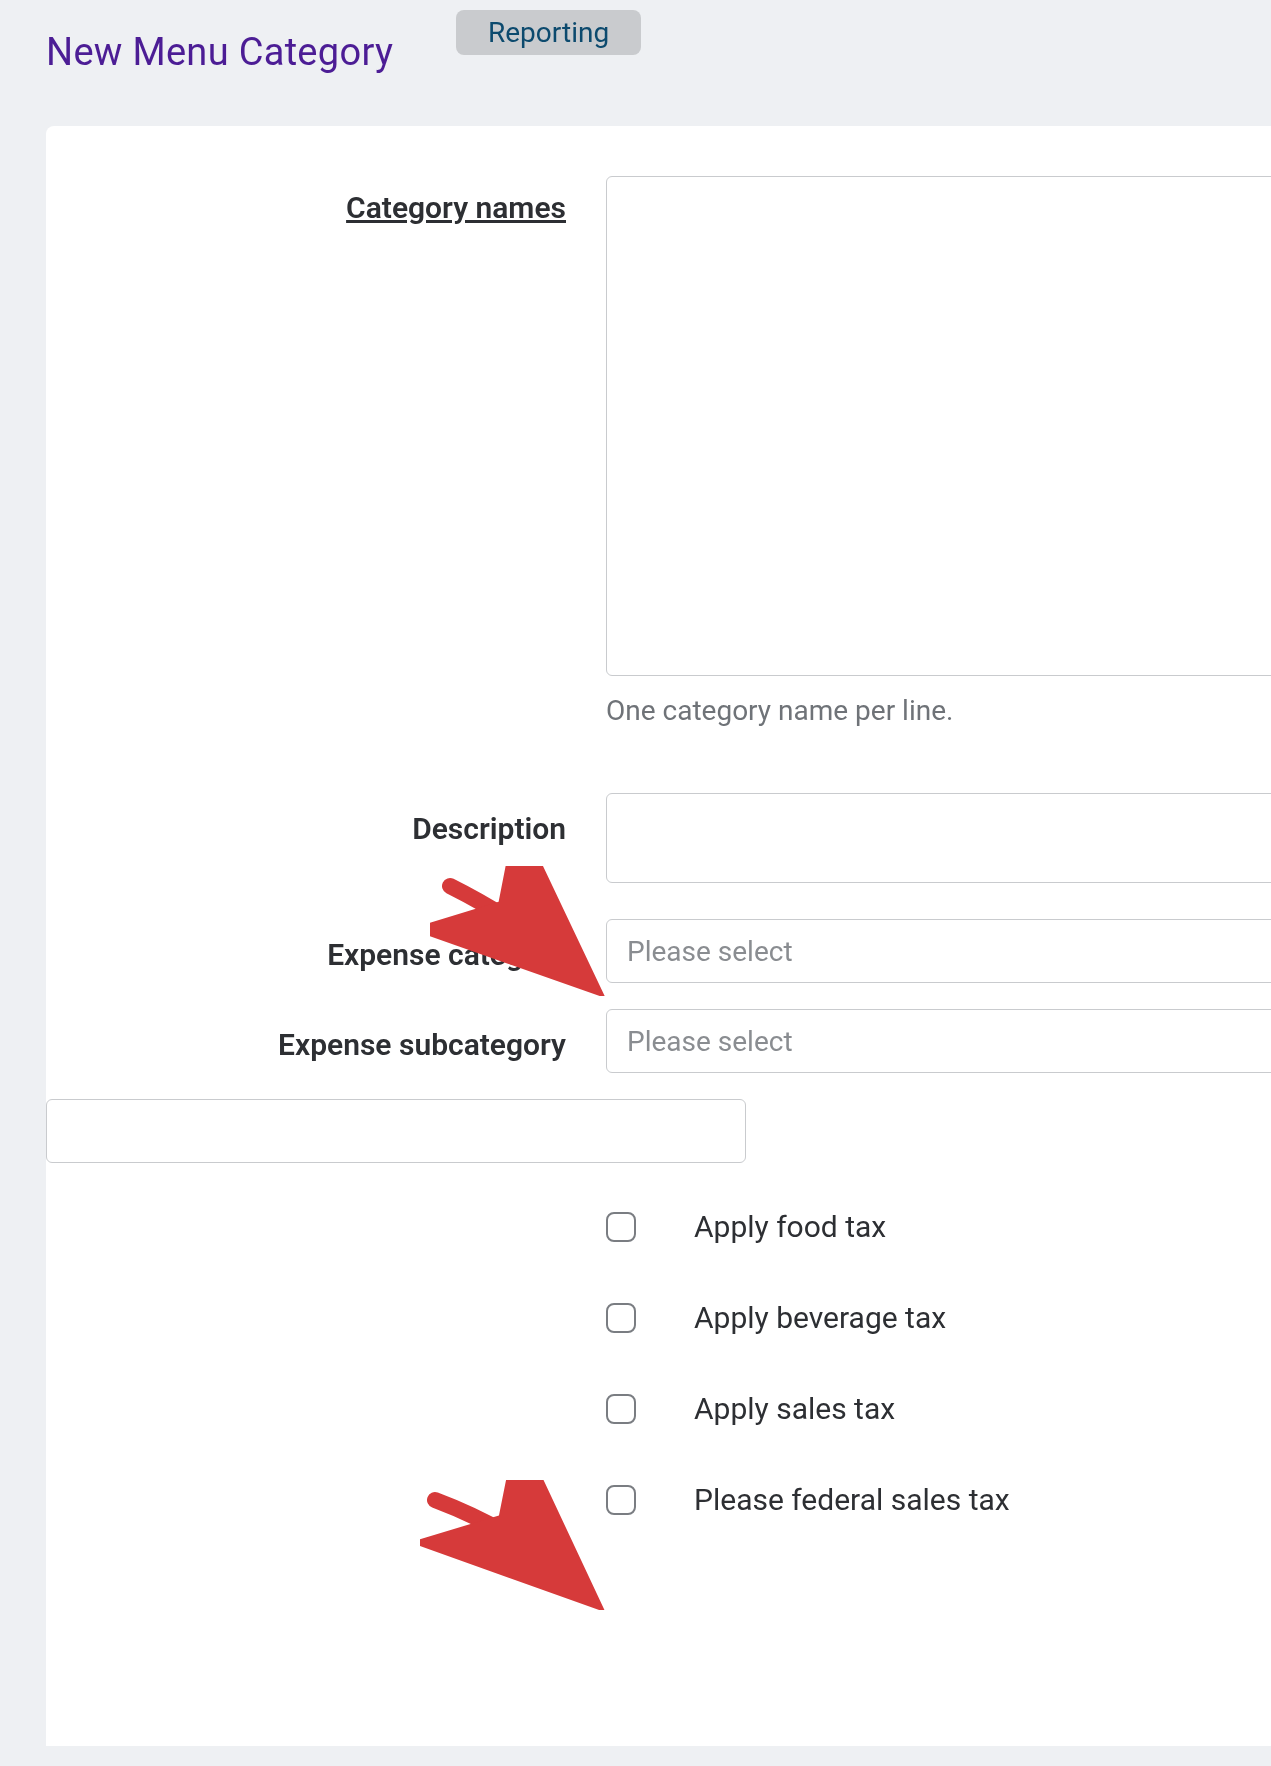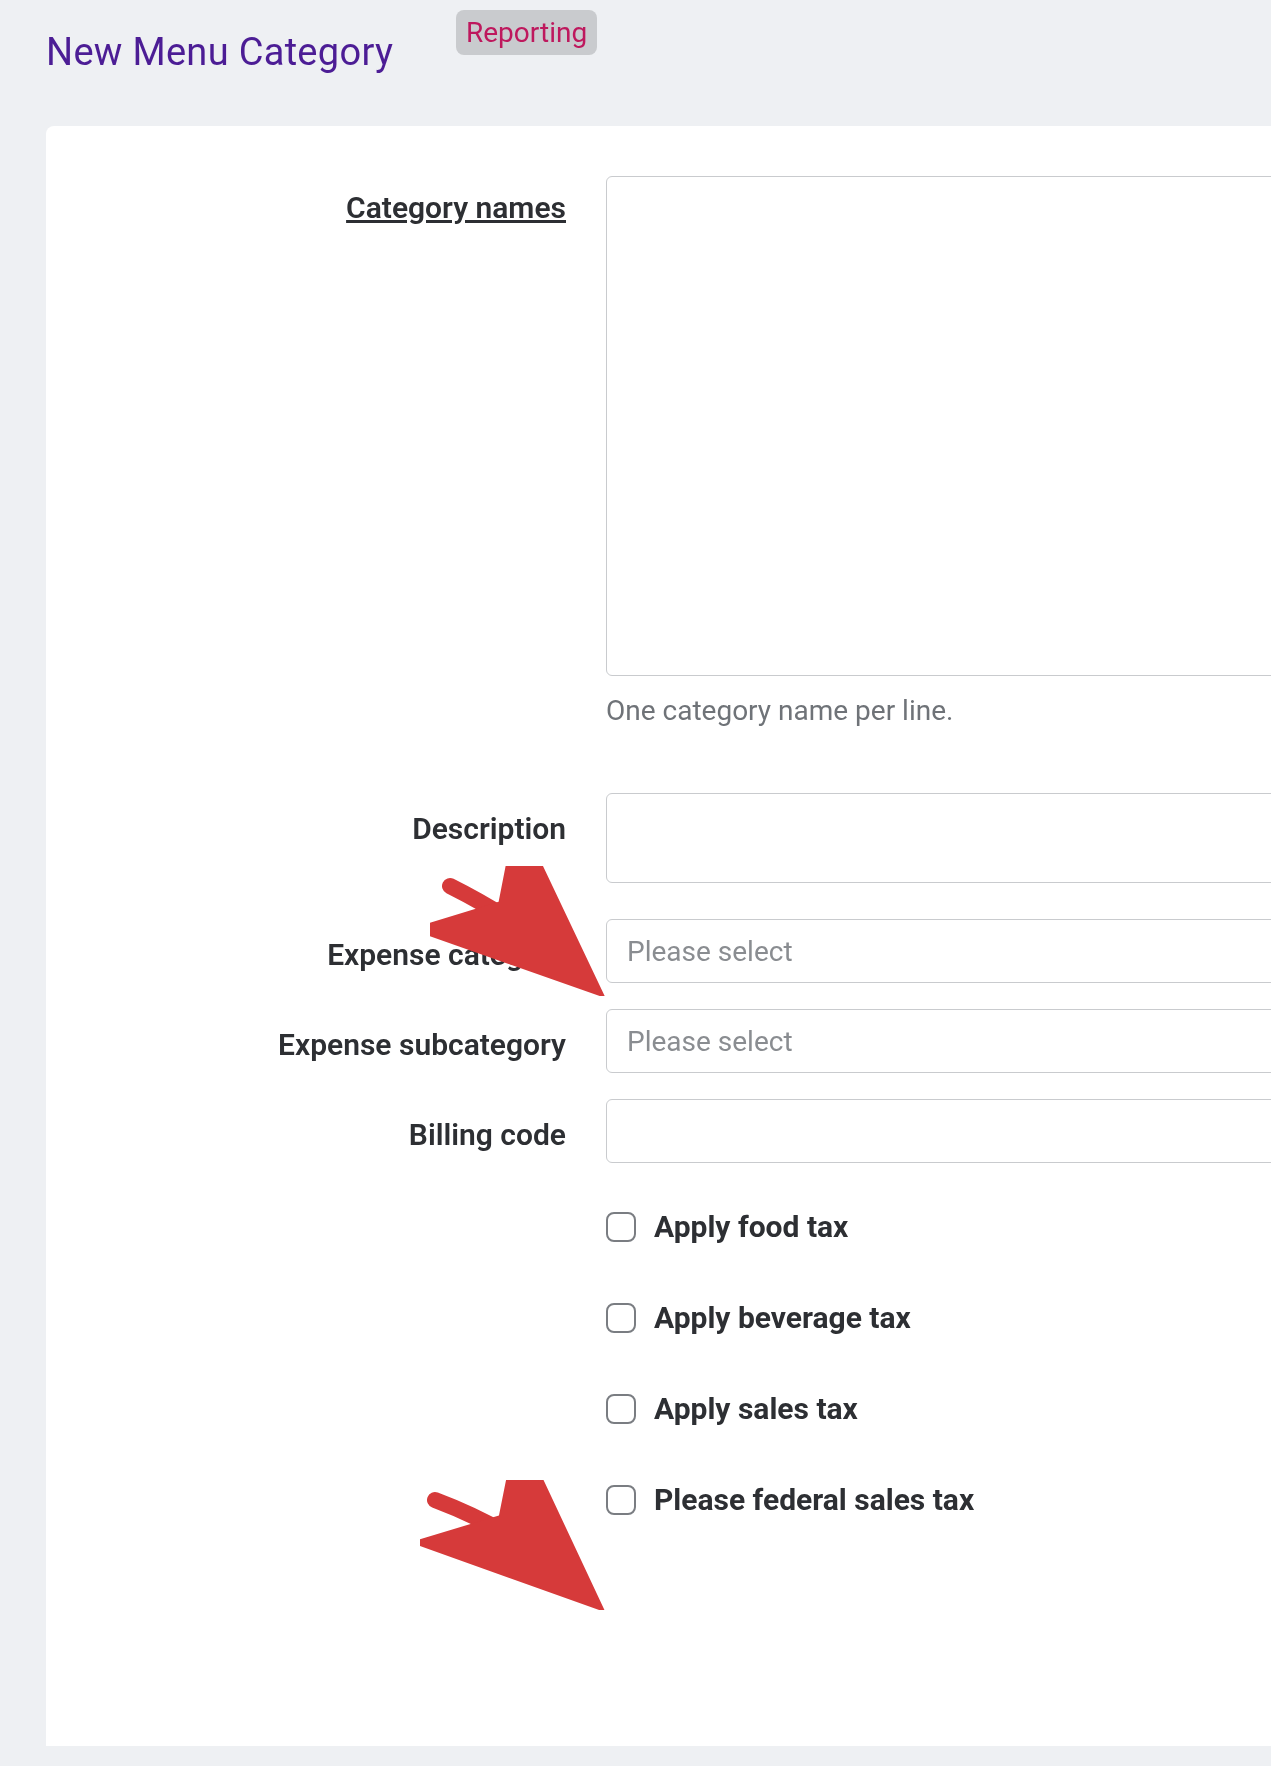--- a/index.html
+++ b/index.html
@@ -1,21 +1,21 @@
 <!DOCTYPE html>
 <html><head>
   <meta charset="utf-8">
   <style>
     * { box-sizing: border-box; margin: 0; padding: 0; }
     body { font-family: "Segoe UI", -apple-system, BlinkMacSystemFont, Roboto, Helvetica, Arial, sans-serif; background: #eef0f3; width: 1271px; height: 1766px; overflow: hidden; position: relative; color: #333; }
     .page-wrap { padding: 30px 0 0 46px; }
 
     .header { position: relative; height: 90px; }
     .page-title { font-size: 38px; font-weight: 400; color: #4c1d95; letter-spacing: .3px; }
-    .reporting-chip { position: absolute; left: 410px; top: -20px; background: #c9cbce; color: #be185d; padding: 6px 10px; border-radius: 8px; font-size: 28px; font-weight: 400; }
+    .reporting-chip { position: absolute; left: 410px; top: -20px; background: #c9cbce; color: #0c4a6e; padding: 6px 32px; border-radius: 8px; font-size: 28px; font-weight: 400; }
 
     .panel { margin-top: 6px; background: #ffffff; border-radius: 8px 0 0 0; padding: 50px 0 60px 0; width: 1260px; min-height: 1620px; }
 
     .row { display: flex; align-items: flex-start; margin-bottom: 26px; }
     .row.tight { margin-bottom: 20px; }
     .row-label { width: 560px; text-align: right; padding-right: 40px; font-size: 30px; color: #2d2f33; font-weight: 600; padding-top: 18px; }
     .row-label.top-align { padding-top: 14px; text-decoration: underline; }
     .row-label.empty { padding-top: 0; }
     .row-field { flex: 0 0 700px; }
 
@@ -25,21 +25,21 @@
       padding: 14px 20px;
     }
     .textarea { height: 500px; resize: none; }
     .text-input { height: 64px; }
     .select-input { height: 64px; color: #8a8d91; display: flex; align-items: center; cursor: pointer; }
 
     .help-text { margin-top: 14px; font-size: 28px; color: #6f7378; }
 
     .checkbox-line { display: flex; align-items: center; gap: 18px; padding-top: 6px; padding-bottom: 6px; }
     .checkbox { width: 30px; height: 30px; border: 2px solid #7a7d82; border-radius: 8px; background: #fff; flex: 0 0 30px; cursor: pointer; }
-    .checkbox-label { font-size: 30px; color: #2d2f33; font-weight: 700; }
+    .checkbox-label { font-size: 30px; color: #2d2f33; font-weight: 400; margin-left: 40px; }
 
     .checkbox-block { margin-top: 8px; }
     .checkbox-block .checkbox-row { margin-bottom: 44px; }
     .checkbox-block .checkbox-row:last-child { margin-bottom: 0; }
 
     .arrow { position: absolute; pointer-events: none; }
     .arrow svg { display: block; }
   </style>
 </head>
 <body>
@@ -80,21 +80,20 @@
     </div>
 
     <div class="row">
       <div class="row-label">Expense subcategory</div>
       <div class="row-field">
         <div class="select-input">Please select</div>
       </div>
     </div>
 
     <div class="row">
-      <div class="row-label">Billing code</div>
       <div class="row-field">
         <input type="text" class="text-input" style="">
       </div>
     </div>
 
     <div style="height:6px"></div>
 
     <div class="checkbox-block">
 
       <div class="row tight checkbox-row">

